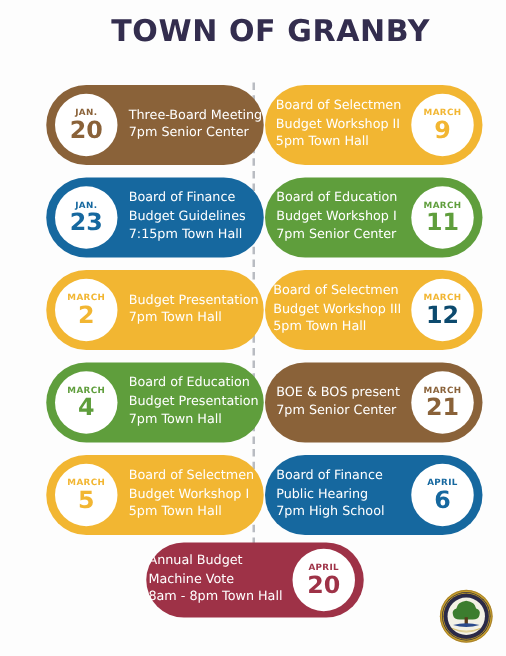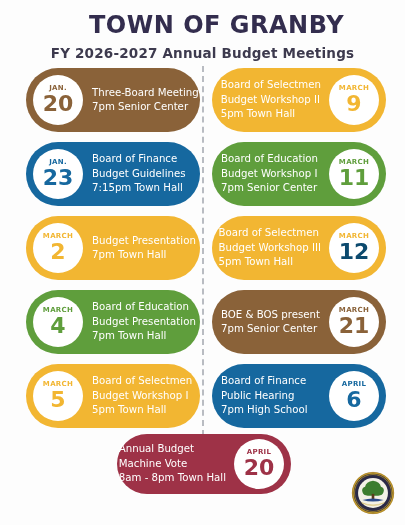--- a/index.html
+++ b/index.html
@@ -54,21 +54,21 @@
   .columns{
     position:absolute;
     top:68px;left:0;
     width:405px;
   }
   .col{
     position:absolute;
     top:0;
     width:174px;
   }
-  .col-left{left:26px;}
+  .col-left{left:37px;}
   .col-right{left:212px;}
 
   .card{
     position:relative;
     border-radius:40px;
     height:64px;
     margin-bottom:10px;
     display:flex;
     align-items:center;
     box-sizing:border-box;
@@ -88,21 +88,21 @@
     line-height:1;
   }
   .card.right .datebadge{margin-left:0;margin-right:7px;}
   .dmonth{
     font-size:7px;
     font-weight:bold;
     letter-spacing:0.3px;
     font-family:"DejaVu Sans", sans-serif;
   }
   .dday{
-    font-size:22px;
+    font-size:19px;
     font-weight:bold;
     margin-top:1px;
     font-family:"DejaVu Sans", sans-serif;
   }
 
   .cardtext{
     flex:1 1 auto;
     padding:0 8px 0 9px;
     color:#ffffff;
     font-size:10.2px;
@@ -133,21 +133,20 @@
     width:44px;height:44px;
   }
 </style>
 </head>
 <body>
 
 <div class="page">
 
   <div class="header">
     <h1 class="title">TOWN OF GRANBY</h1>
-    <p class="subtitle">FY 2026-2027 Annual Budget Meetings</p>
   </div>
 
   <div class="divider"></div>
 
   <div class="columns">
     <div class="col col-left" id="col-left">
         <div class="card" style="background: rgb(138, 98, 57);">
           <div class="datebadge">
             <span class="dmonth" style="color: rgb(138, 98, 57);">JAN.</span>
             <span class="dday" style="color: rgb(138, 98, 57);">20</span>

